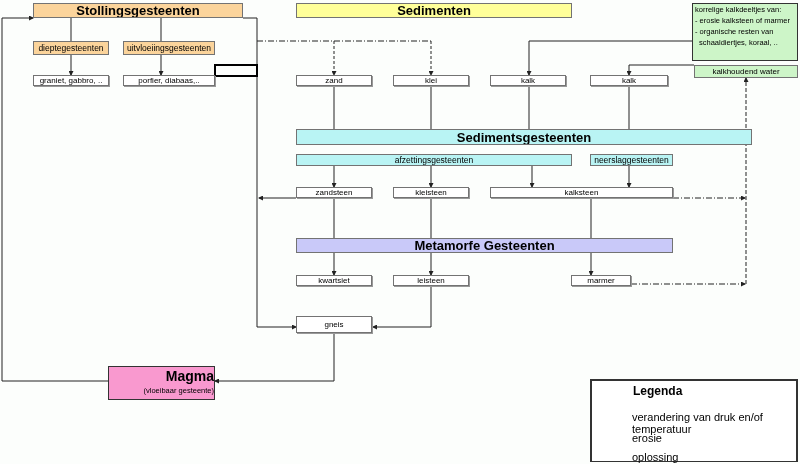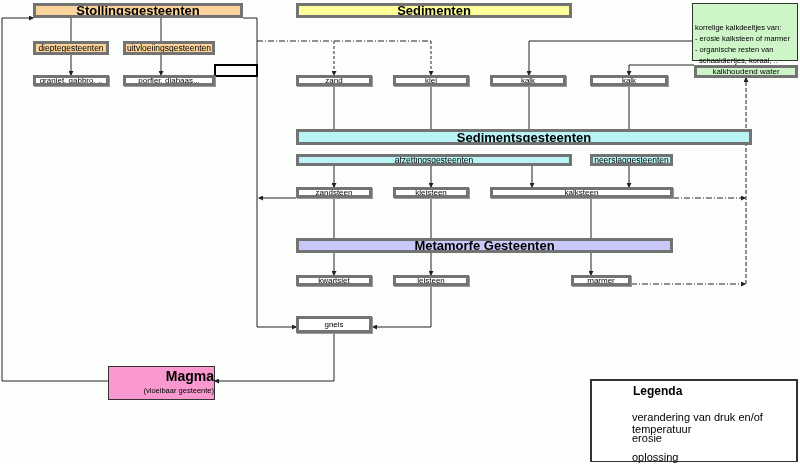--- a/index.html
+++ b/index.html
@@ -1,26 +1,26 @@
 <!DOCTYPE html>
 <html><head>
 <meta charset="utf-8">
 <style>
   html, body { margin:0; padding:0; background:#fcfefc; }
   body { width:800px; height:464px; position:relative; overflow:hidden; font-family:"Liberation Sans", sans-serif; color:#000; }
-  .box { position:absolute; box-sizing:border-box; border:3px solid #737373; background:#fff; display:flex; align-items:center; justify-content:center; font-size:8px; white-space:nowrap; overflow:hidden; }
+  .box { position:absolute; box-sizing:border-box; border:1px solid #737373; background:#fff; display:flex; align-items:center; justify-content:center; font-size:8px; white-space:nowrap; overflow:hidden; }
   .box.shadow { box-shadow:1px 1px 0 #999; }
   .title { font-weight:bold; }
   .orange { background:#fbd49b; }
   .yellow { background:#ffff99; }
   .cyan { background:#b9f4f4; }
   .purple { background:#c9c9f9; }
   .green { background:#cdf5c8; }
   svg.lines { position:absolute; left:0; top:0; }
-  #note { position:absolute; left:692px; top:3px; width:106px; height:58px; box-sizing:border-box; border:1px solid #333; background:#cdf5c8; font-size:7.5px; line-height:11px; padding:18px 2px; white-space:nowrap; }
+  #note { position:absolute; left:692px; top:3px; width:106px; height:58px; box-sizing:border-box; border:1px solid #333; background:#cdf5c8; font-size:7.5px; line-height:11px; padding:0 2px; white-space:nowrap; }
   #magma { position:absolute; left:108px; top:366px; width:107px; height:34px; box-sizing:border-box; border:1px solid #333; background:#f999cf; text-align:right; }
   #magma .mt { font-weight:bold; font-size:14px; margin-top:1px; }
   #magma .ms { font-size:7.5px; margin-top:2px; }
   #legend { position:absolute; left:590px; top:379px; width:208px; height:83px; box-sizing:border-box; border:2px solid #333; border-bottom:1px solid #333; background:#fff; }
   #legend .lt { position:absolute; left:41px; top:3px; font-weight:bold; font-size:12px; }
   #legend .li { position:absolute; left:40px; font-size:11px; }
 </style>
 </head>
 <body>
 

